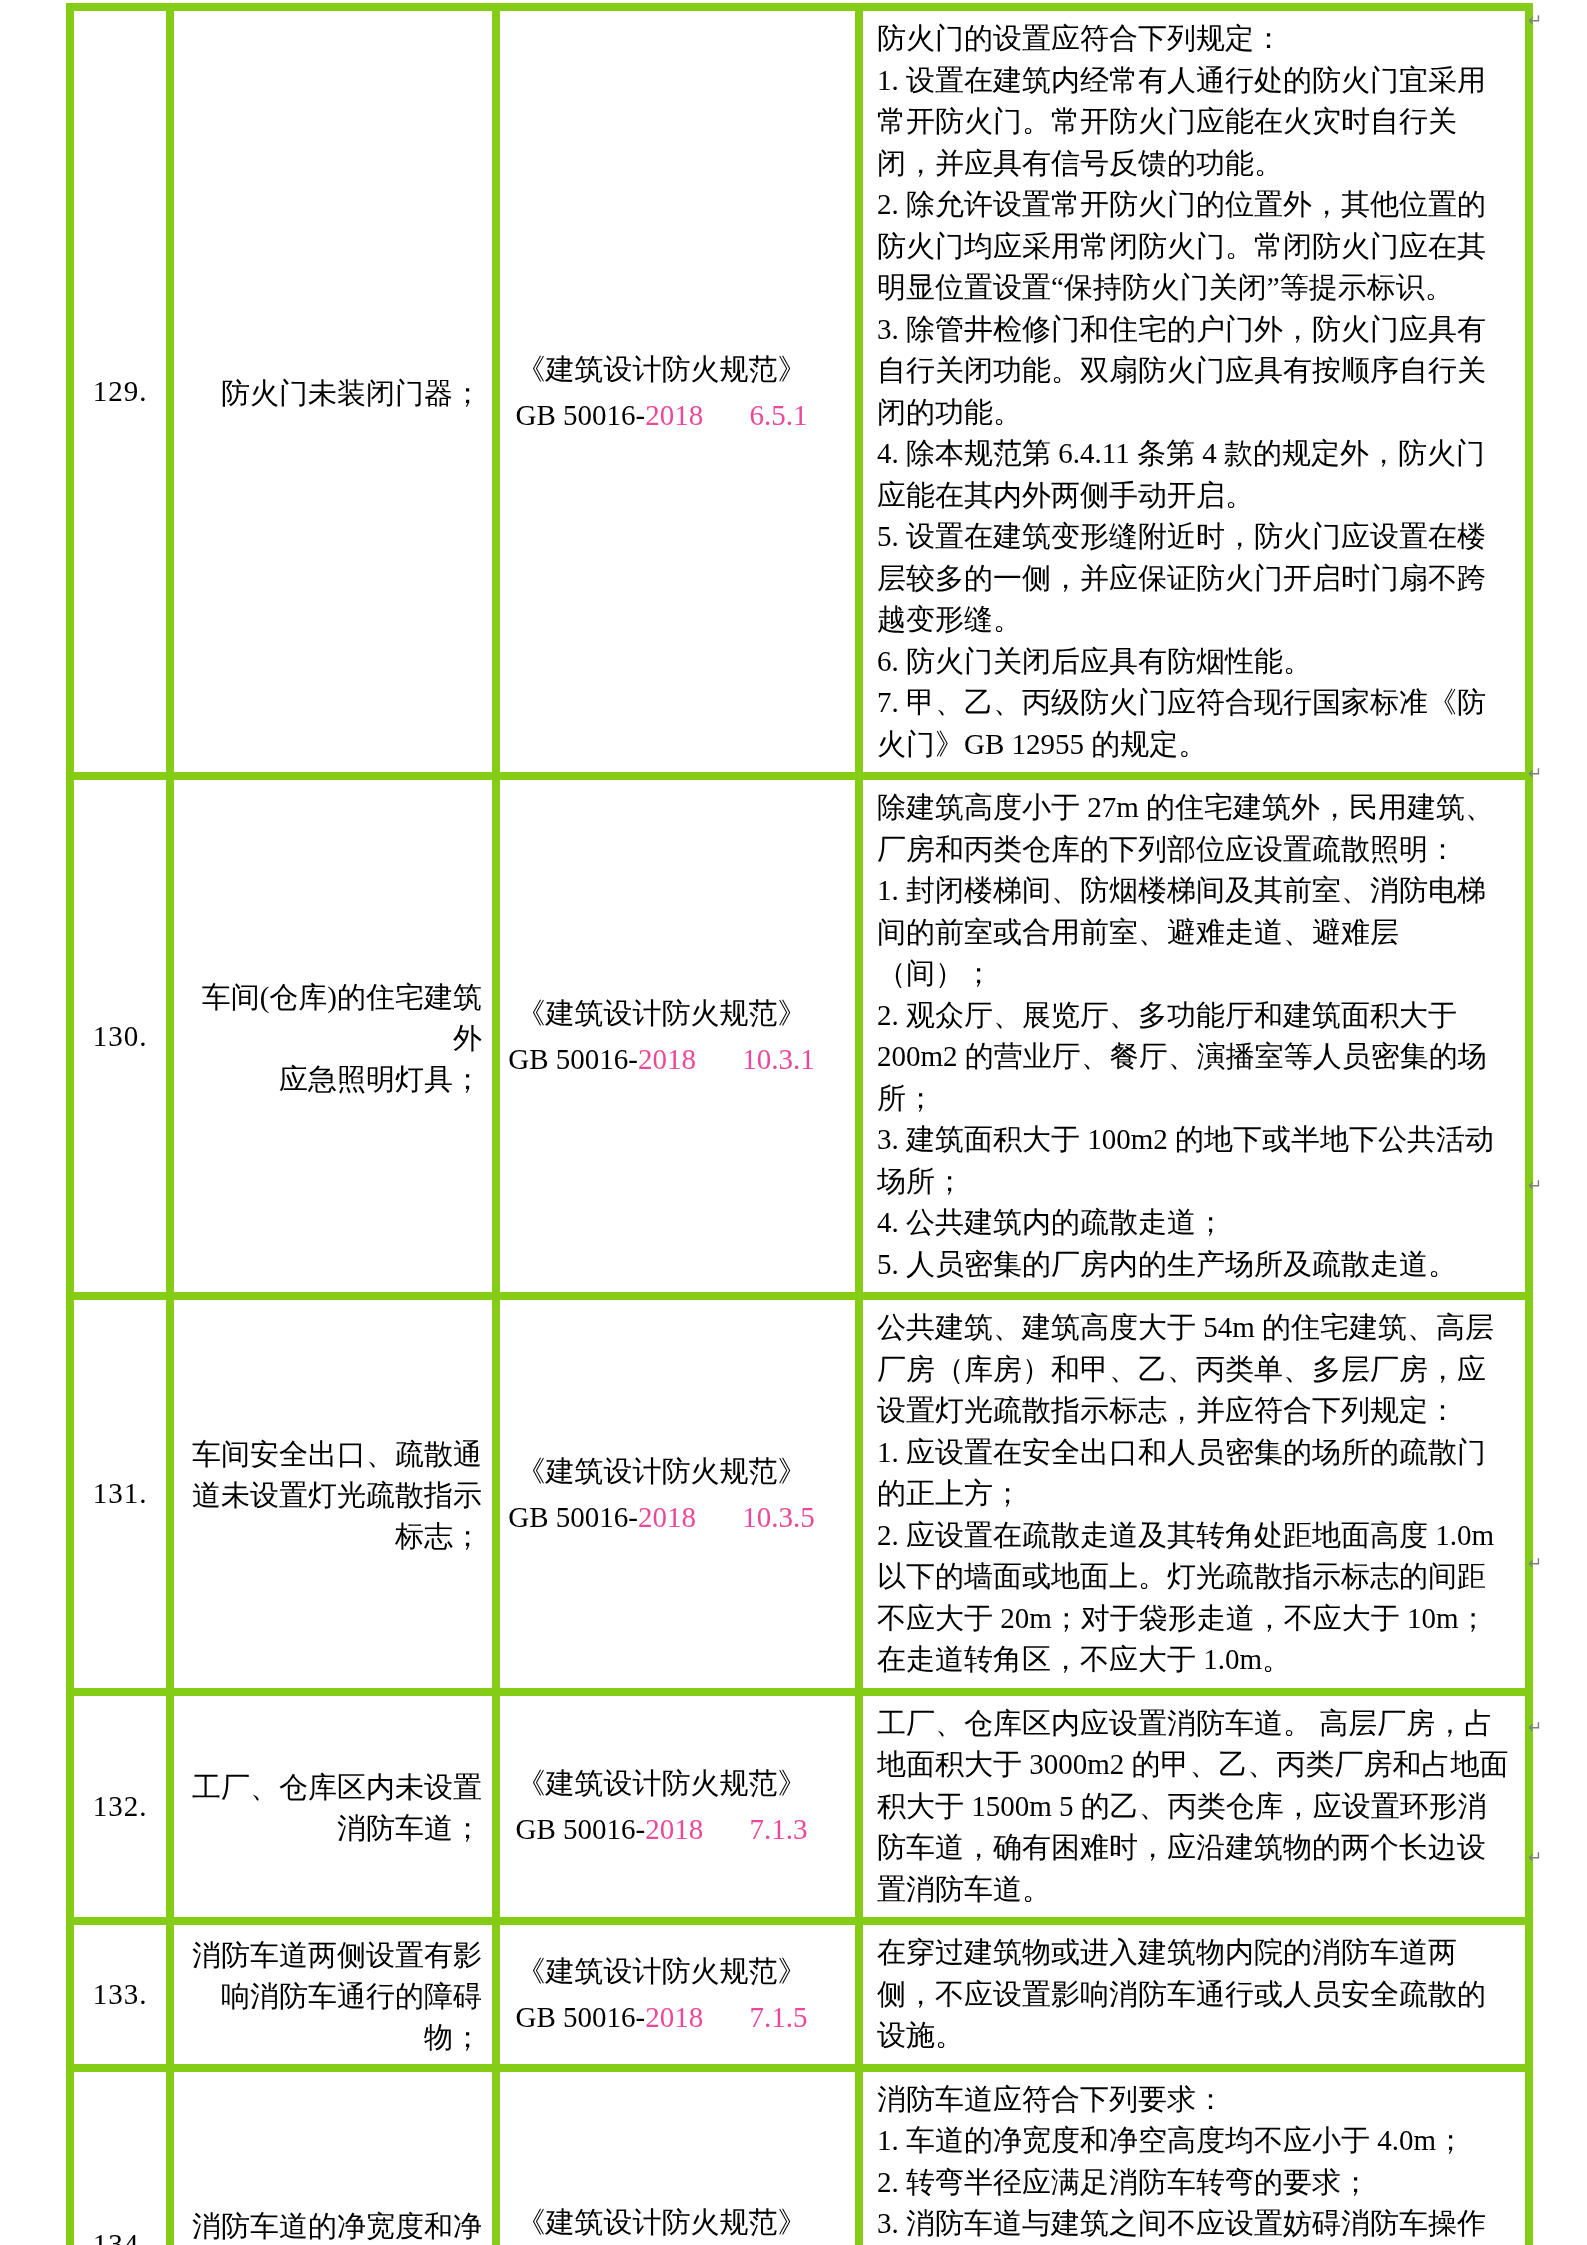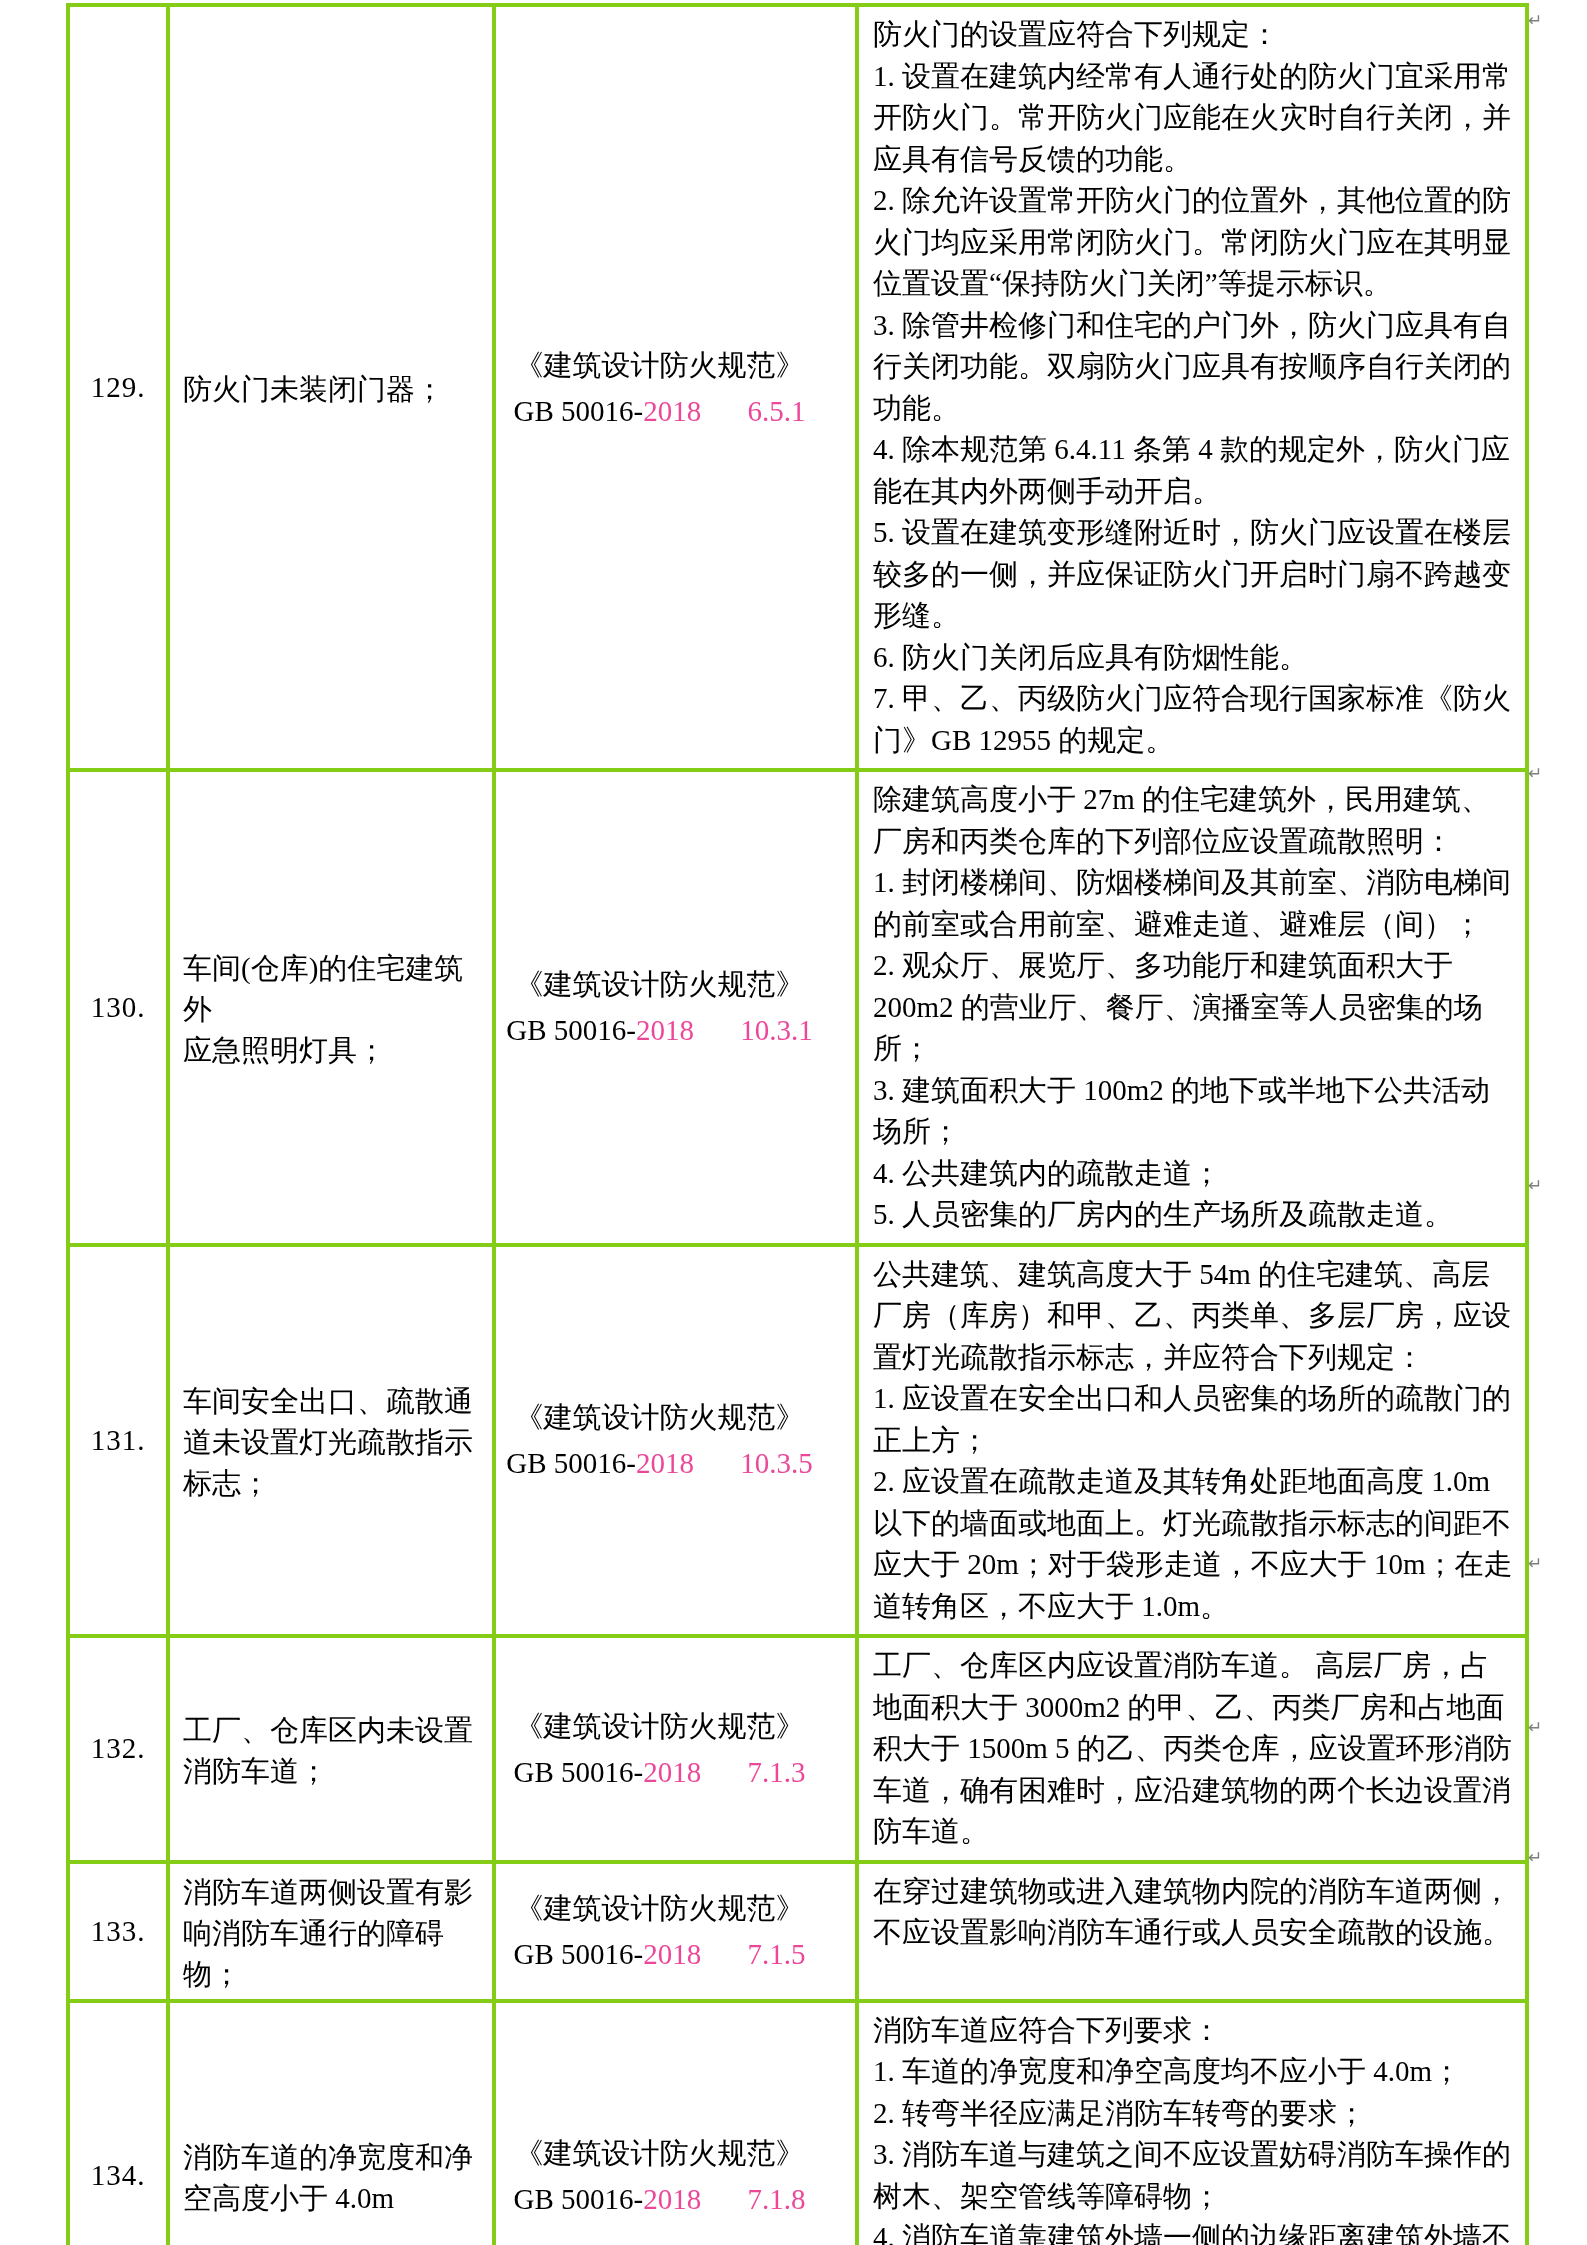--- a/index.html
+++ b/index.html
@@ -14,37 +14,38 @@
   }
   table.doc-table {
     position: absolute;
     left: 66px;
     top: 3px;
     width: 1459px;
     border-collapse: collapse;
     table-layout: fixed;
   }
   table.doc-table td {
-    border: 4px solid #84cc16;
+    border: 8px solid #84cc16;
     font-size: 29px;
     color: #000000;
     overflow: hidden;
   }
   td.cell-no {
     text-align: center;
     vertical-align: middle;
     font-size: 31px;
     letter-spacing: 1px;
     padding: 8px;
   }
   td.cell-issue {
     vertical-align: middle;
     padding: 8px 10px 4px 13px;
     line-height: 41px;
     white-space: pre-line;
+    text-align: right;
   }
   td.cell-ref {
     text-align: center;
     vertical-align: middle;
     padding: 4px 40px 4px 8px;
     line-height: 46px;
     border-radius: 16px;
   }
   td.cell-detail {
     vertical-align: top;

